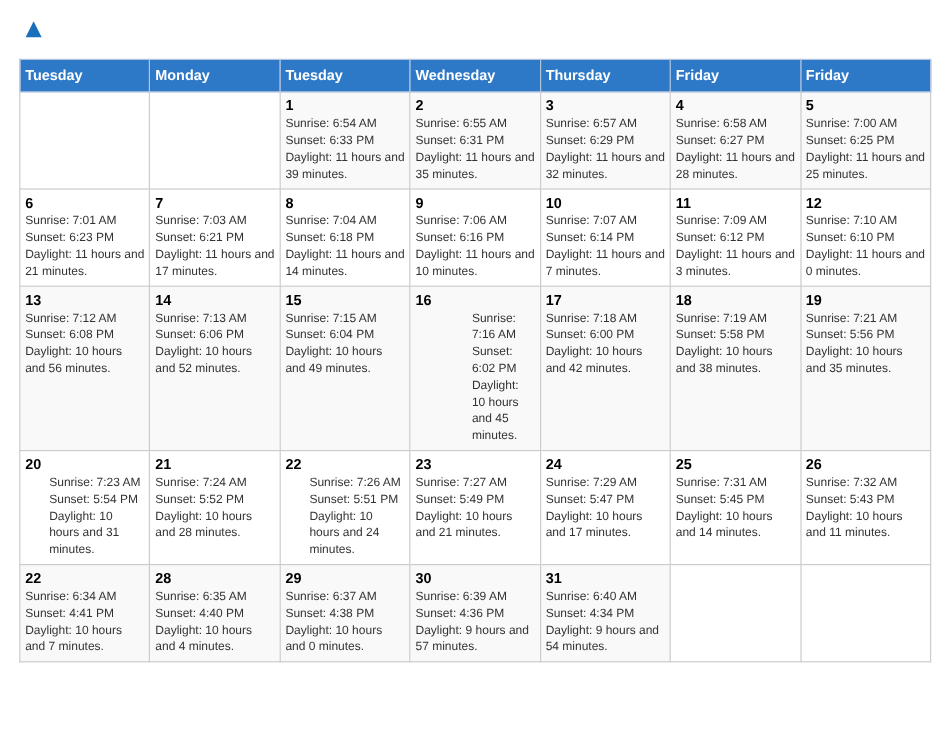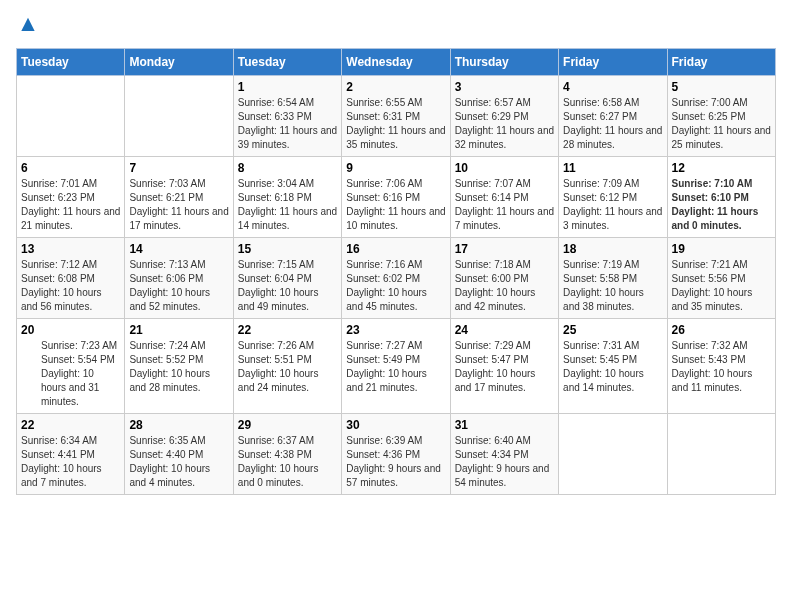--- a/index.html
+++ b/index.html
@@ -163,21 +163,21 @@
 Daylight: 11 hours and 21 minutes.</div>
         </td>
         <td>
           <span class="day-num">7</span>
           <div class="day-info" style="white-space: pre-line;">Sunrise: 7:03 AM
 Sunset: 6:21 PM
 Daylight: 11 hours and 17 minutes.</div>
         </td>
         <td>
           <span class="day-num">8</span>
-          <div class="day-info" style="white-space: pre-line;">Sunrise: 3:04 AM
+          <div class="day-info" style="white-space: pre-line;">Sunrise: 7:04 AM
 Sunset: 6:18 PM
 Daylight: 11 hours and 14 minutes.</div>
         </td>
         <td>
           <span class="day-num">9</span>
           <div class="day-info" style="white-space: pre-line;">Sunrise: 7:06 AM
 Sunset: 6:16 PM
 Daylight: 11 hours and 10 minutes.</div>
         </td>
         <td>
@@ -187,21 +187,21 @@
 Daylight: 11 hours and 7 minutes.</div>
         </td>
         <td>
           <span class="day-num">11</span>
           <div class="day-info" style="white-space: pre-line;">Sunrise: 7:09 AM
 Sunset: 6:12 PM
 Daylight: 11 hours and 3 minutes.</div>
         </td>
         <td>
           <span class="day-num">12</span>
-          <div class="day-info" style="white-space: pre-line; font-weight: bold;">Sunrise: 7:10 AM
+          <div class="day-info" style="white-space: pre-line;">Sunrise: 7:10 AM
 Sunset: 6:10 PM
 Daylight: 11 hours and 0 minutes.</div>
         </td>
       </tr>
       <tr>
         <td>
           <span class="day-num">13</span>
           <div class="day-info" style="white-space: pre-line;">Sunrise: 7:12 AM
 Sunset: 6:08 PM
 Daylight: 10 hours and 56 minutes.</div>
@@ -213,21 +213,21 @@
 Daylight: 10 hours and 52 minutes.</div>
         </td>
         <td>
           <span class="day-num">15</span>
           <div class="day-info" style="white-space: pre-line;">Sunrise: 7:15 AM
 Sunset: 6:04 PM
 Daylight: 10 hours and 49 minutes.</div>
         </td>
         <td>
           <span class="day-num">16</span>
-          <div class="day-info" style="white-space: pre-line;">Sunrise: 7:16 AM
+          <div class="day-info" style="white-space: pre-line; margin-left: 47px;">Sunrise: 7:16 AM
 Sunset: 6:02 PM
 Daylight: 10 hours and 45 minutes.</div>
         </td>
         <td>
           <span class="day-num">17</span>
           <div class="day-info" style="white-space: pre-line;">Sunrise: 7:18 AM
 Sunset: 6:00 PM
 Daylight: 10 hours and 42 minutes.</div>
         </td>
         <td>
@@ -251,21 +251,21 @@
 Daylight: 10 hours and 31 minutes.</div>
         </td>
         <td>
           <span class="day-num">21</span>
           <div class="day-info" style="white-space: pre-line;">Sunrise: 7:24 AM
 Sunset: 5:52 PM
 Daylight: 10 hours and 28 minutes.</div>
         </td>
         <td>
           <span class="day-num">22</span>
-          <div class="day-info" style="white-space: pre-line;">Sunrise: 7:26 AM
+          <div class="day-info" style="white-space: pre-line; margin-left: 20px;">Sunrise: 7:26 AM
 Sunset: 5:51 PM
 Daylight: 10 hours and 24 minutes.</div>
         </td>
         <td>
           <span class="day-num">23</span>
           <div class="day-info" style="white-space: pre-line;">Sunrise: 7:27 AM
 Sunset: 5:49 PM
 Daylight: 10 hours and 21 minutes.</div>
         </td>
         <td>

